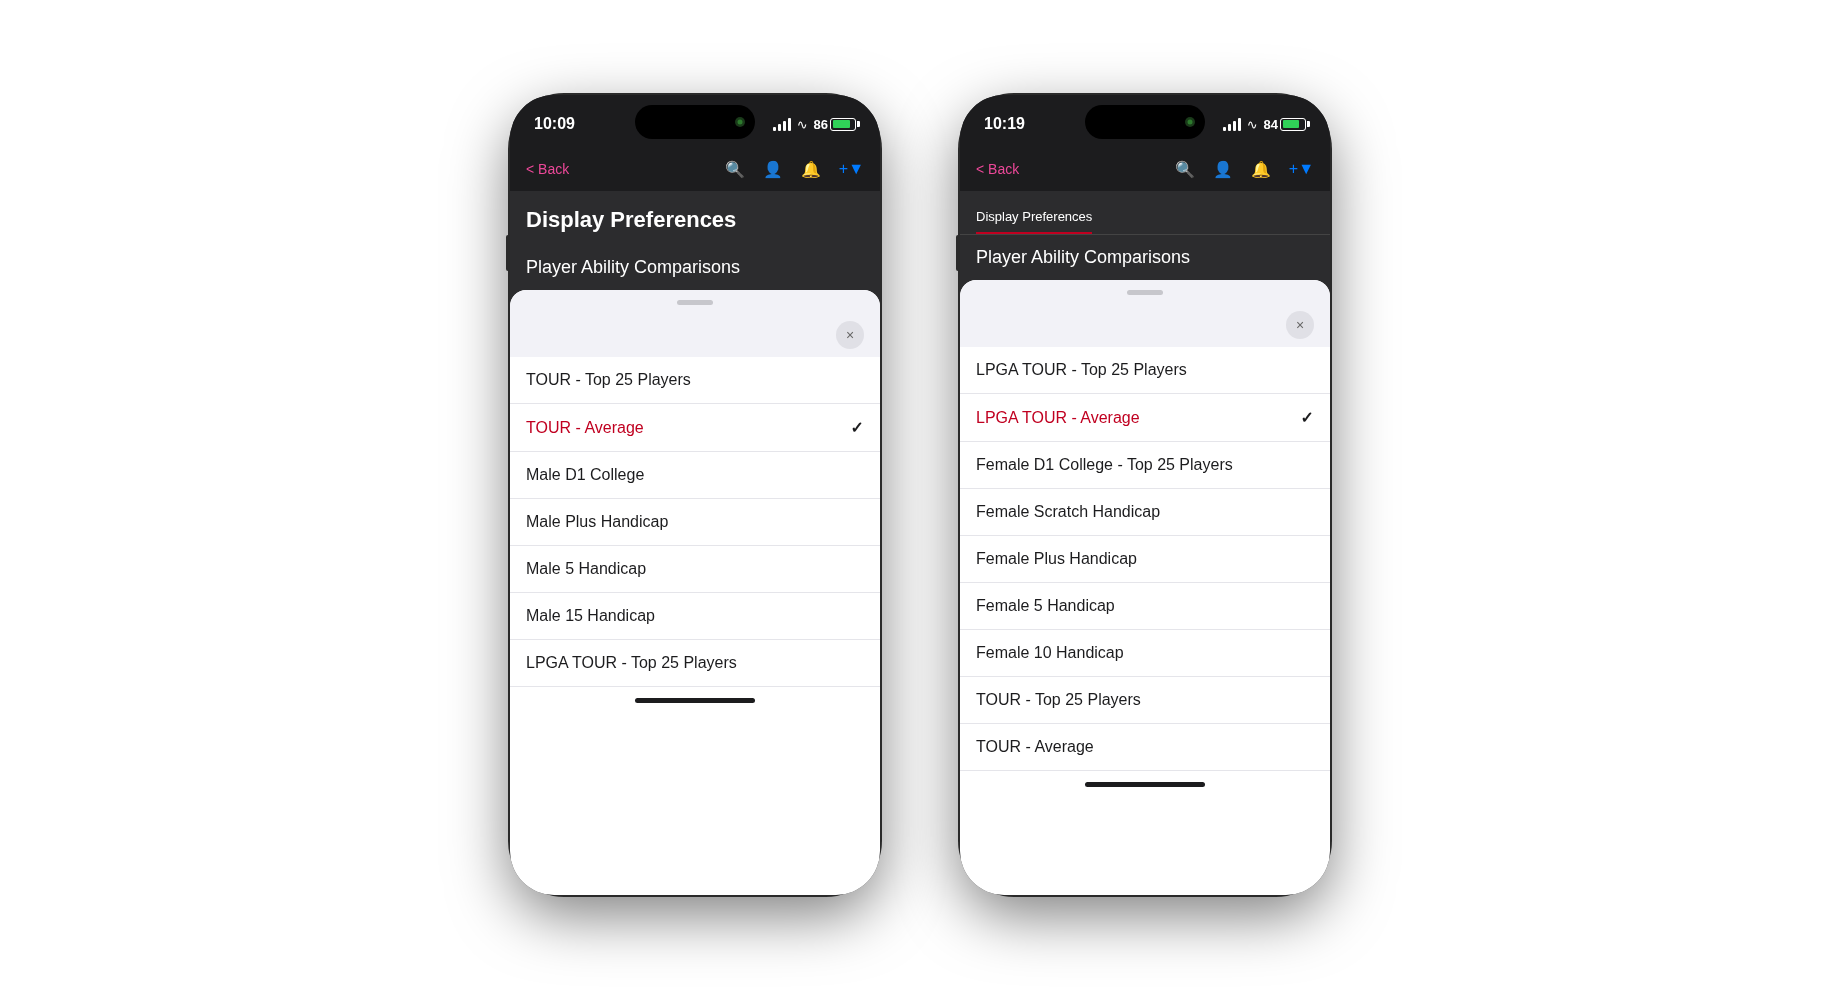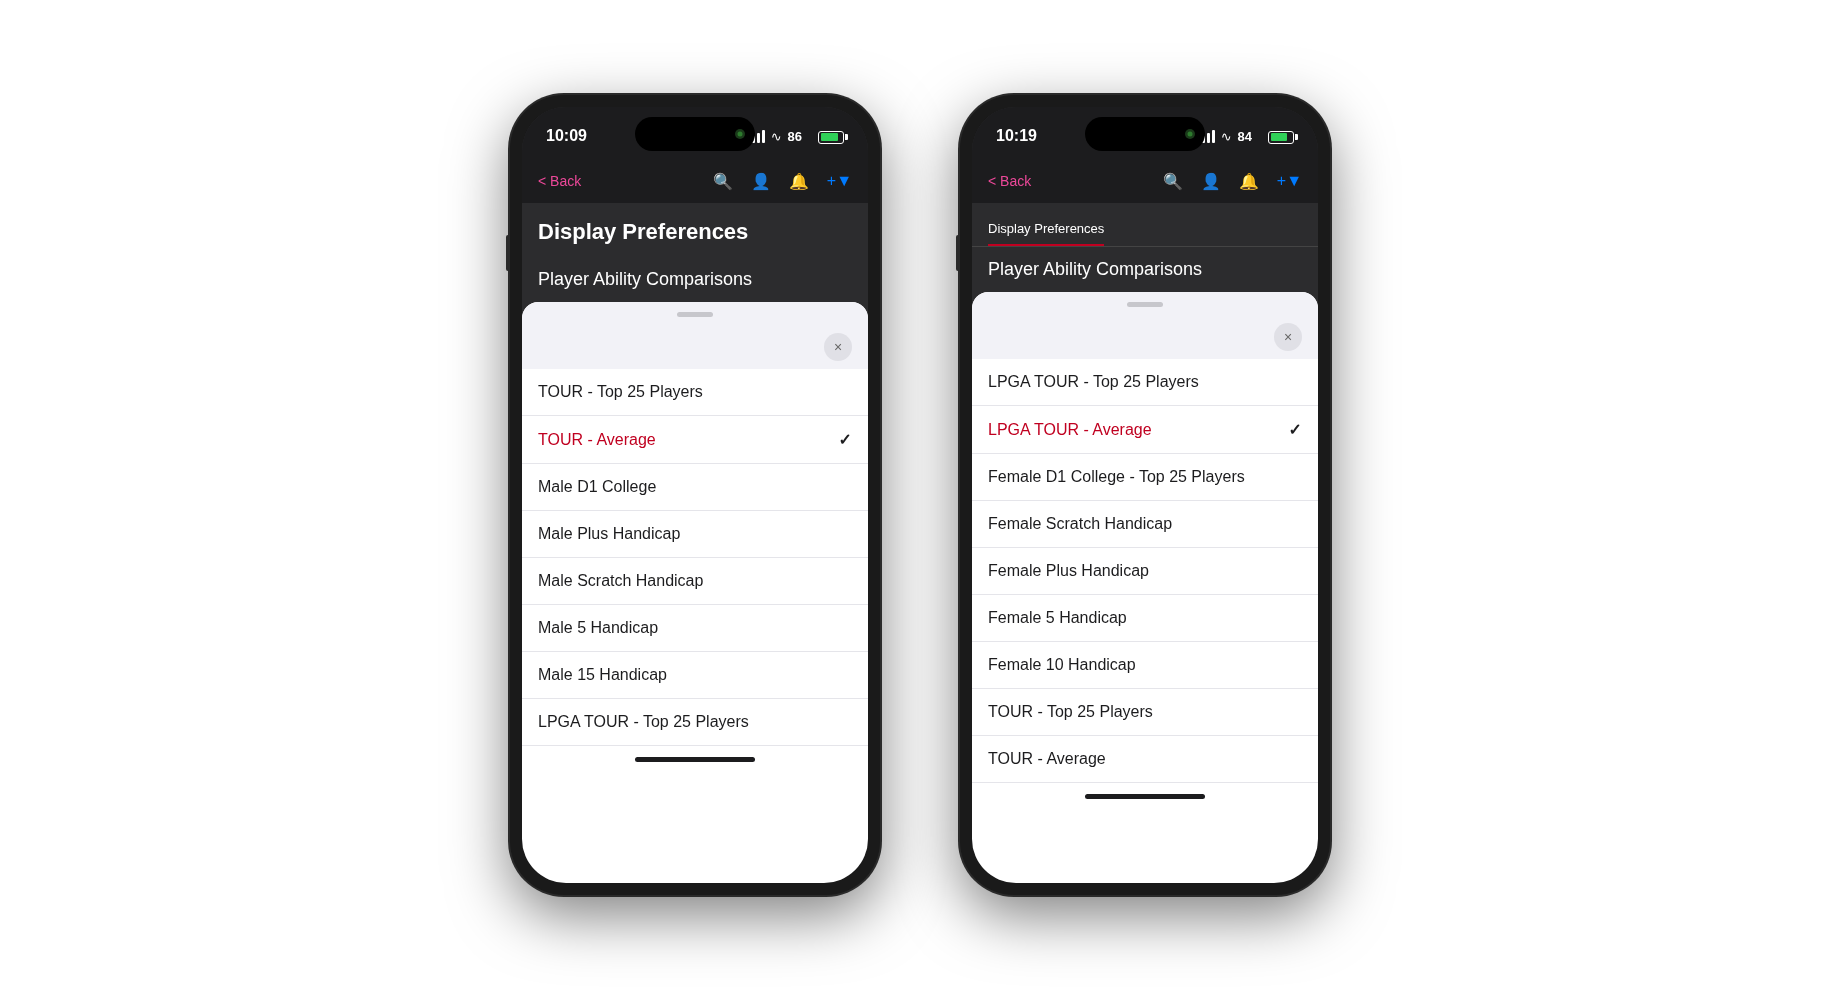--- a/index.html
+++ b/index.html
@@ -18,21 +18,20 @@
       gap: 80px;
       align-items: center;
       justify-content: center;
     }
 
     .phone {
       width: 370px;
       height: 800px;
       background: #1a1a1a;
       border-radius: 54px;
-      padding: 12px;
       box-shadow: 0 0 0 2px #2a2a2a, 0 20px 60px rgba(0,0,0,0.5);
       position: relative;
       flex-shrink: 0;
     }
 
     
     .phone::before {
       content: '';
       position: absolute;
       left: -4px;
@@ -124,22 +123,22 @@
       border-radius: 1px;
     }
 
     .wifi-icon {
       color: #fff;
       font-size: 13px;
     }
 
     .battery {
       display: flex;
-      align-items: flex-end;
-      gap: 16px;
+      align-items: center;
+      gap: 2px;
     }
 
     .battery-text {
       color: #fff;
       font-size: 13px;
       font-weight: 600;
     }
 
     .battery-icon {
       width: 26px;
@@ -398,23 +397,20 @@
               <span class="list-item-text selected">TOUR - Average</span>
               <span class="checkmark">✓</span>
             </div>
             <div class="list-item">
               <span class="list-item-text">Male D1 College</span>
             </div>
             <div class="list-item">
               <span class="list-item-text">Male Plus Handicap</span>
             </div>
             <div class="list-item">
-              <span class="list-item-text">Male Scratch Handicap</span>
-            </div>
-            <div class="list-item">
               <span class="list-item-text">Male 5 Handicap</span>
             </div>
             <div class="list-item">
               <span class="list-item-text">Male 15 Handicap</span>
             </div>
             <div class="list-item">
               <span class="list-item-text">LPGA TOUR - Top 25 Players</span>
             </div>
           </div>
           <div class="home-indicator">

